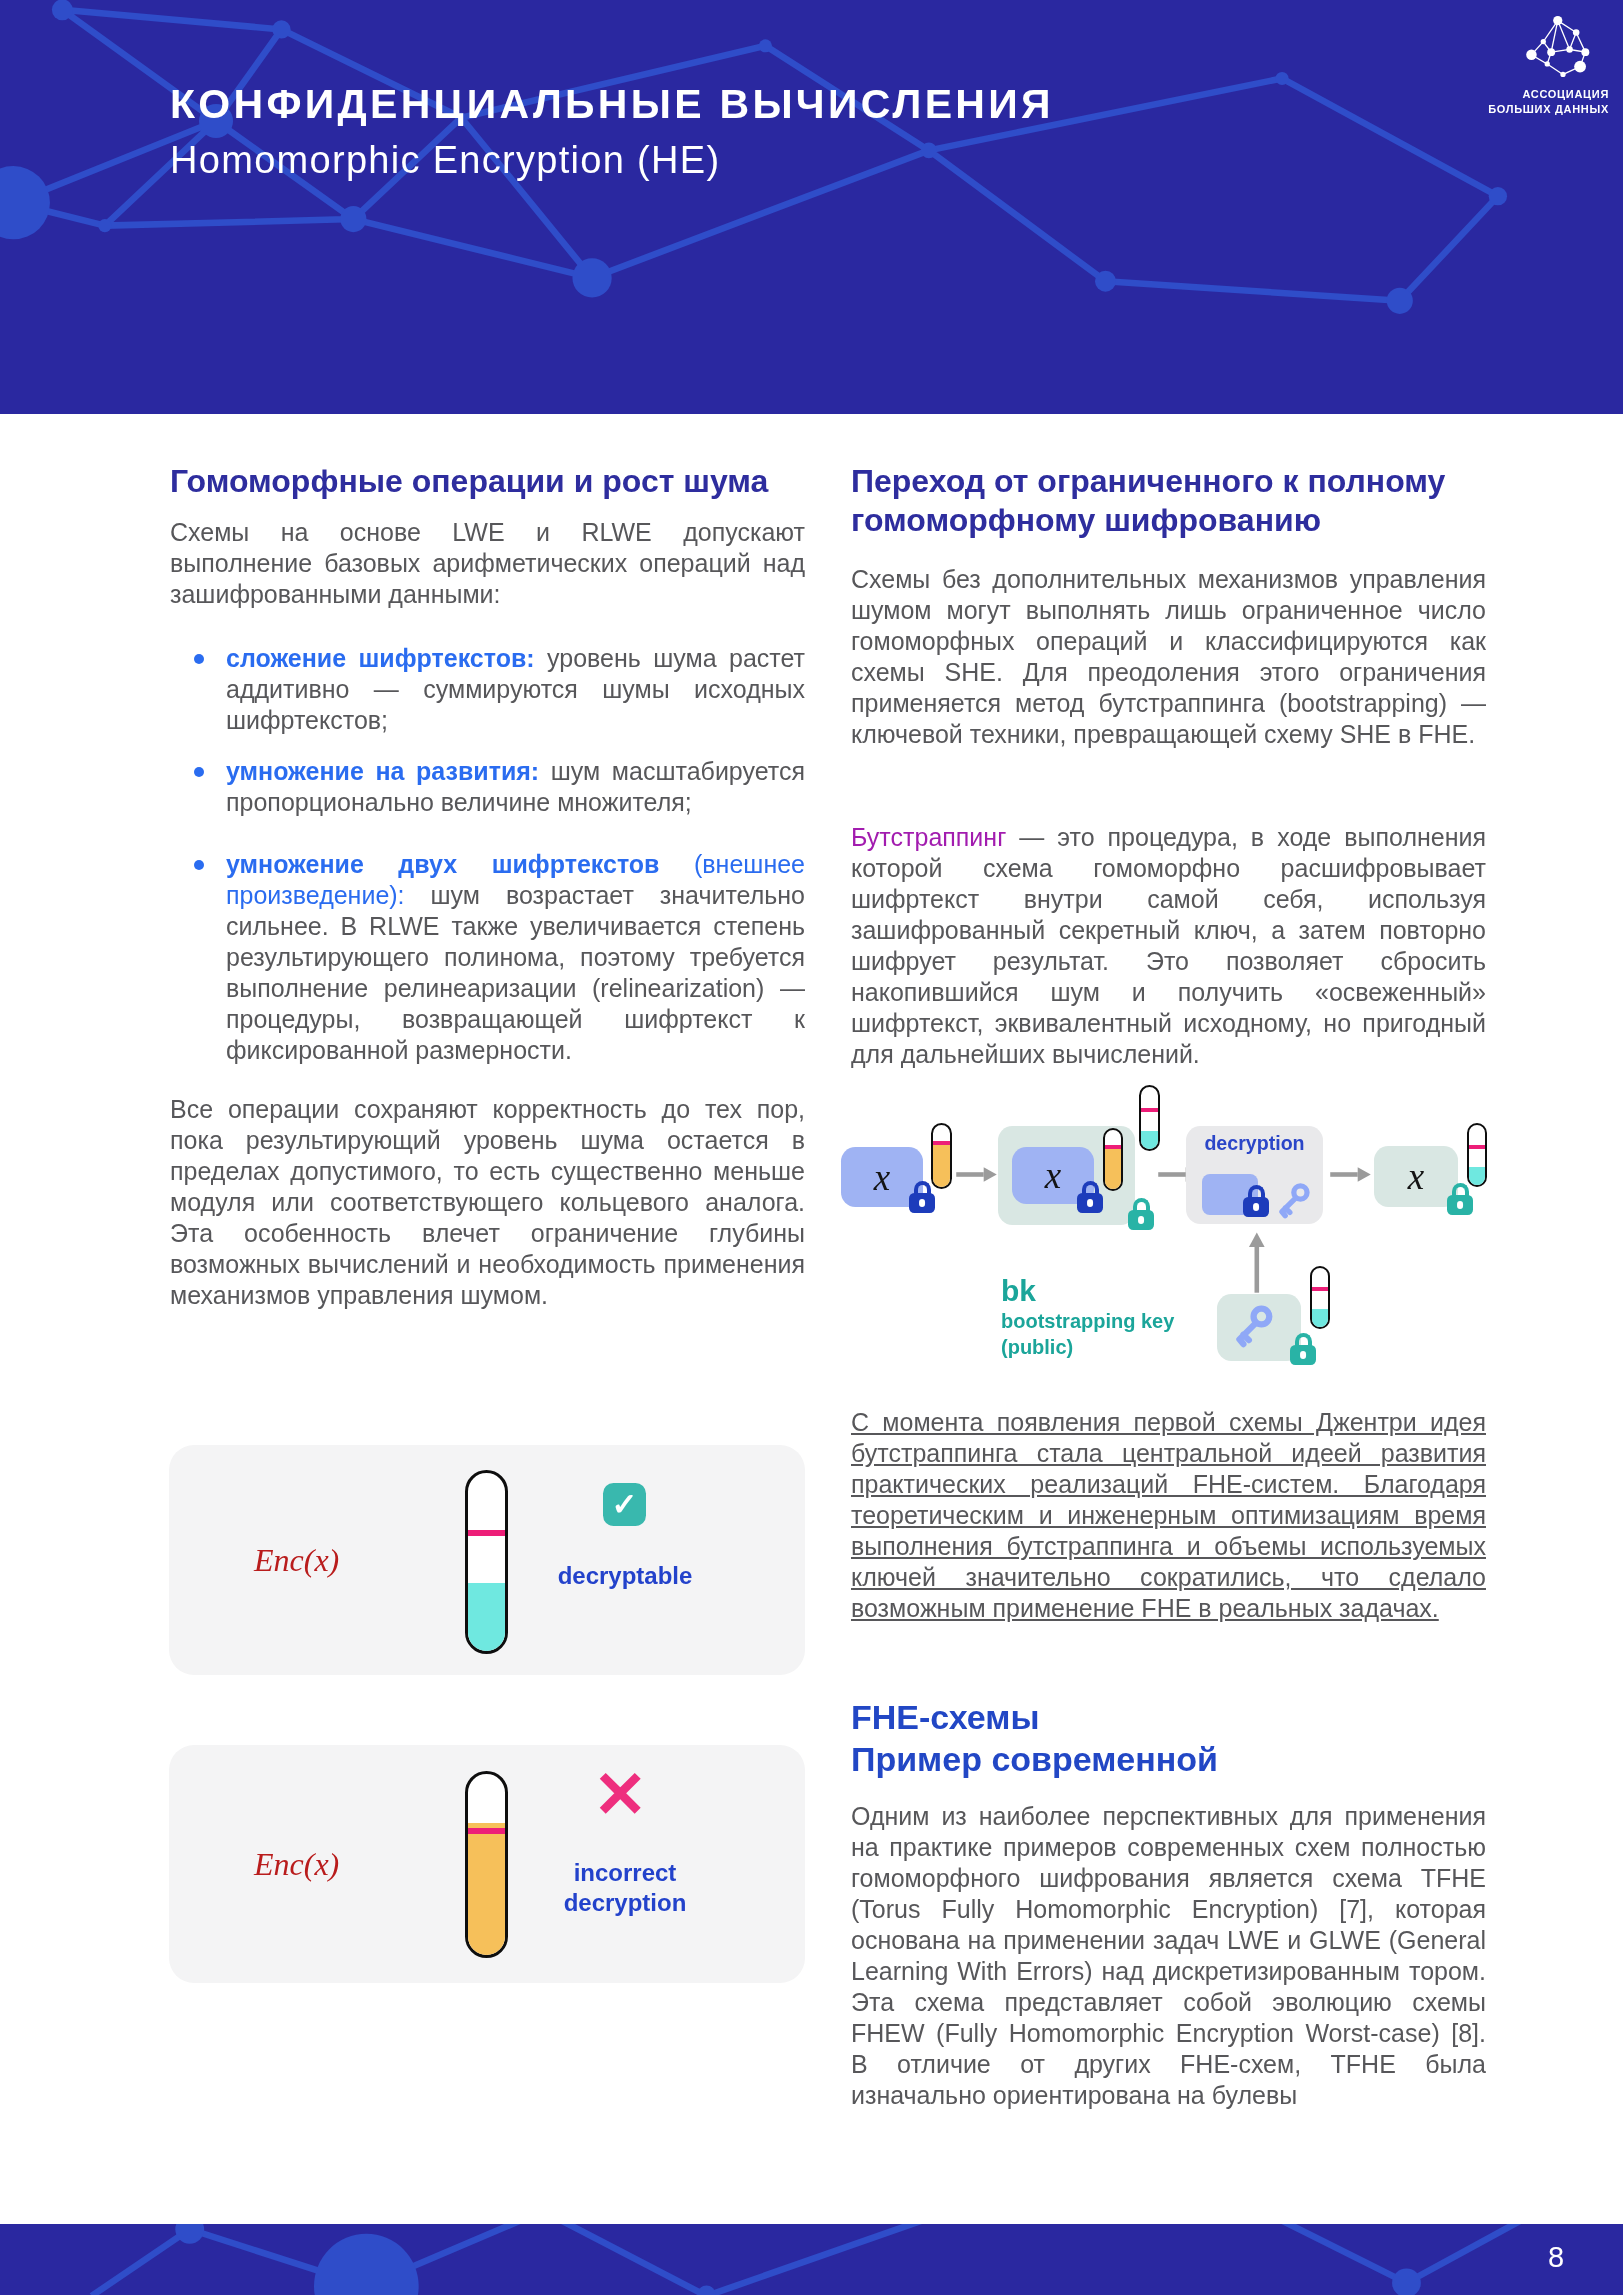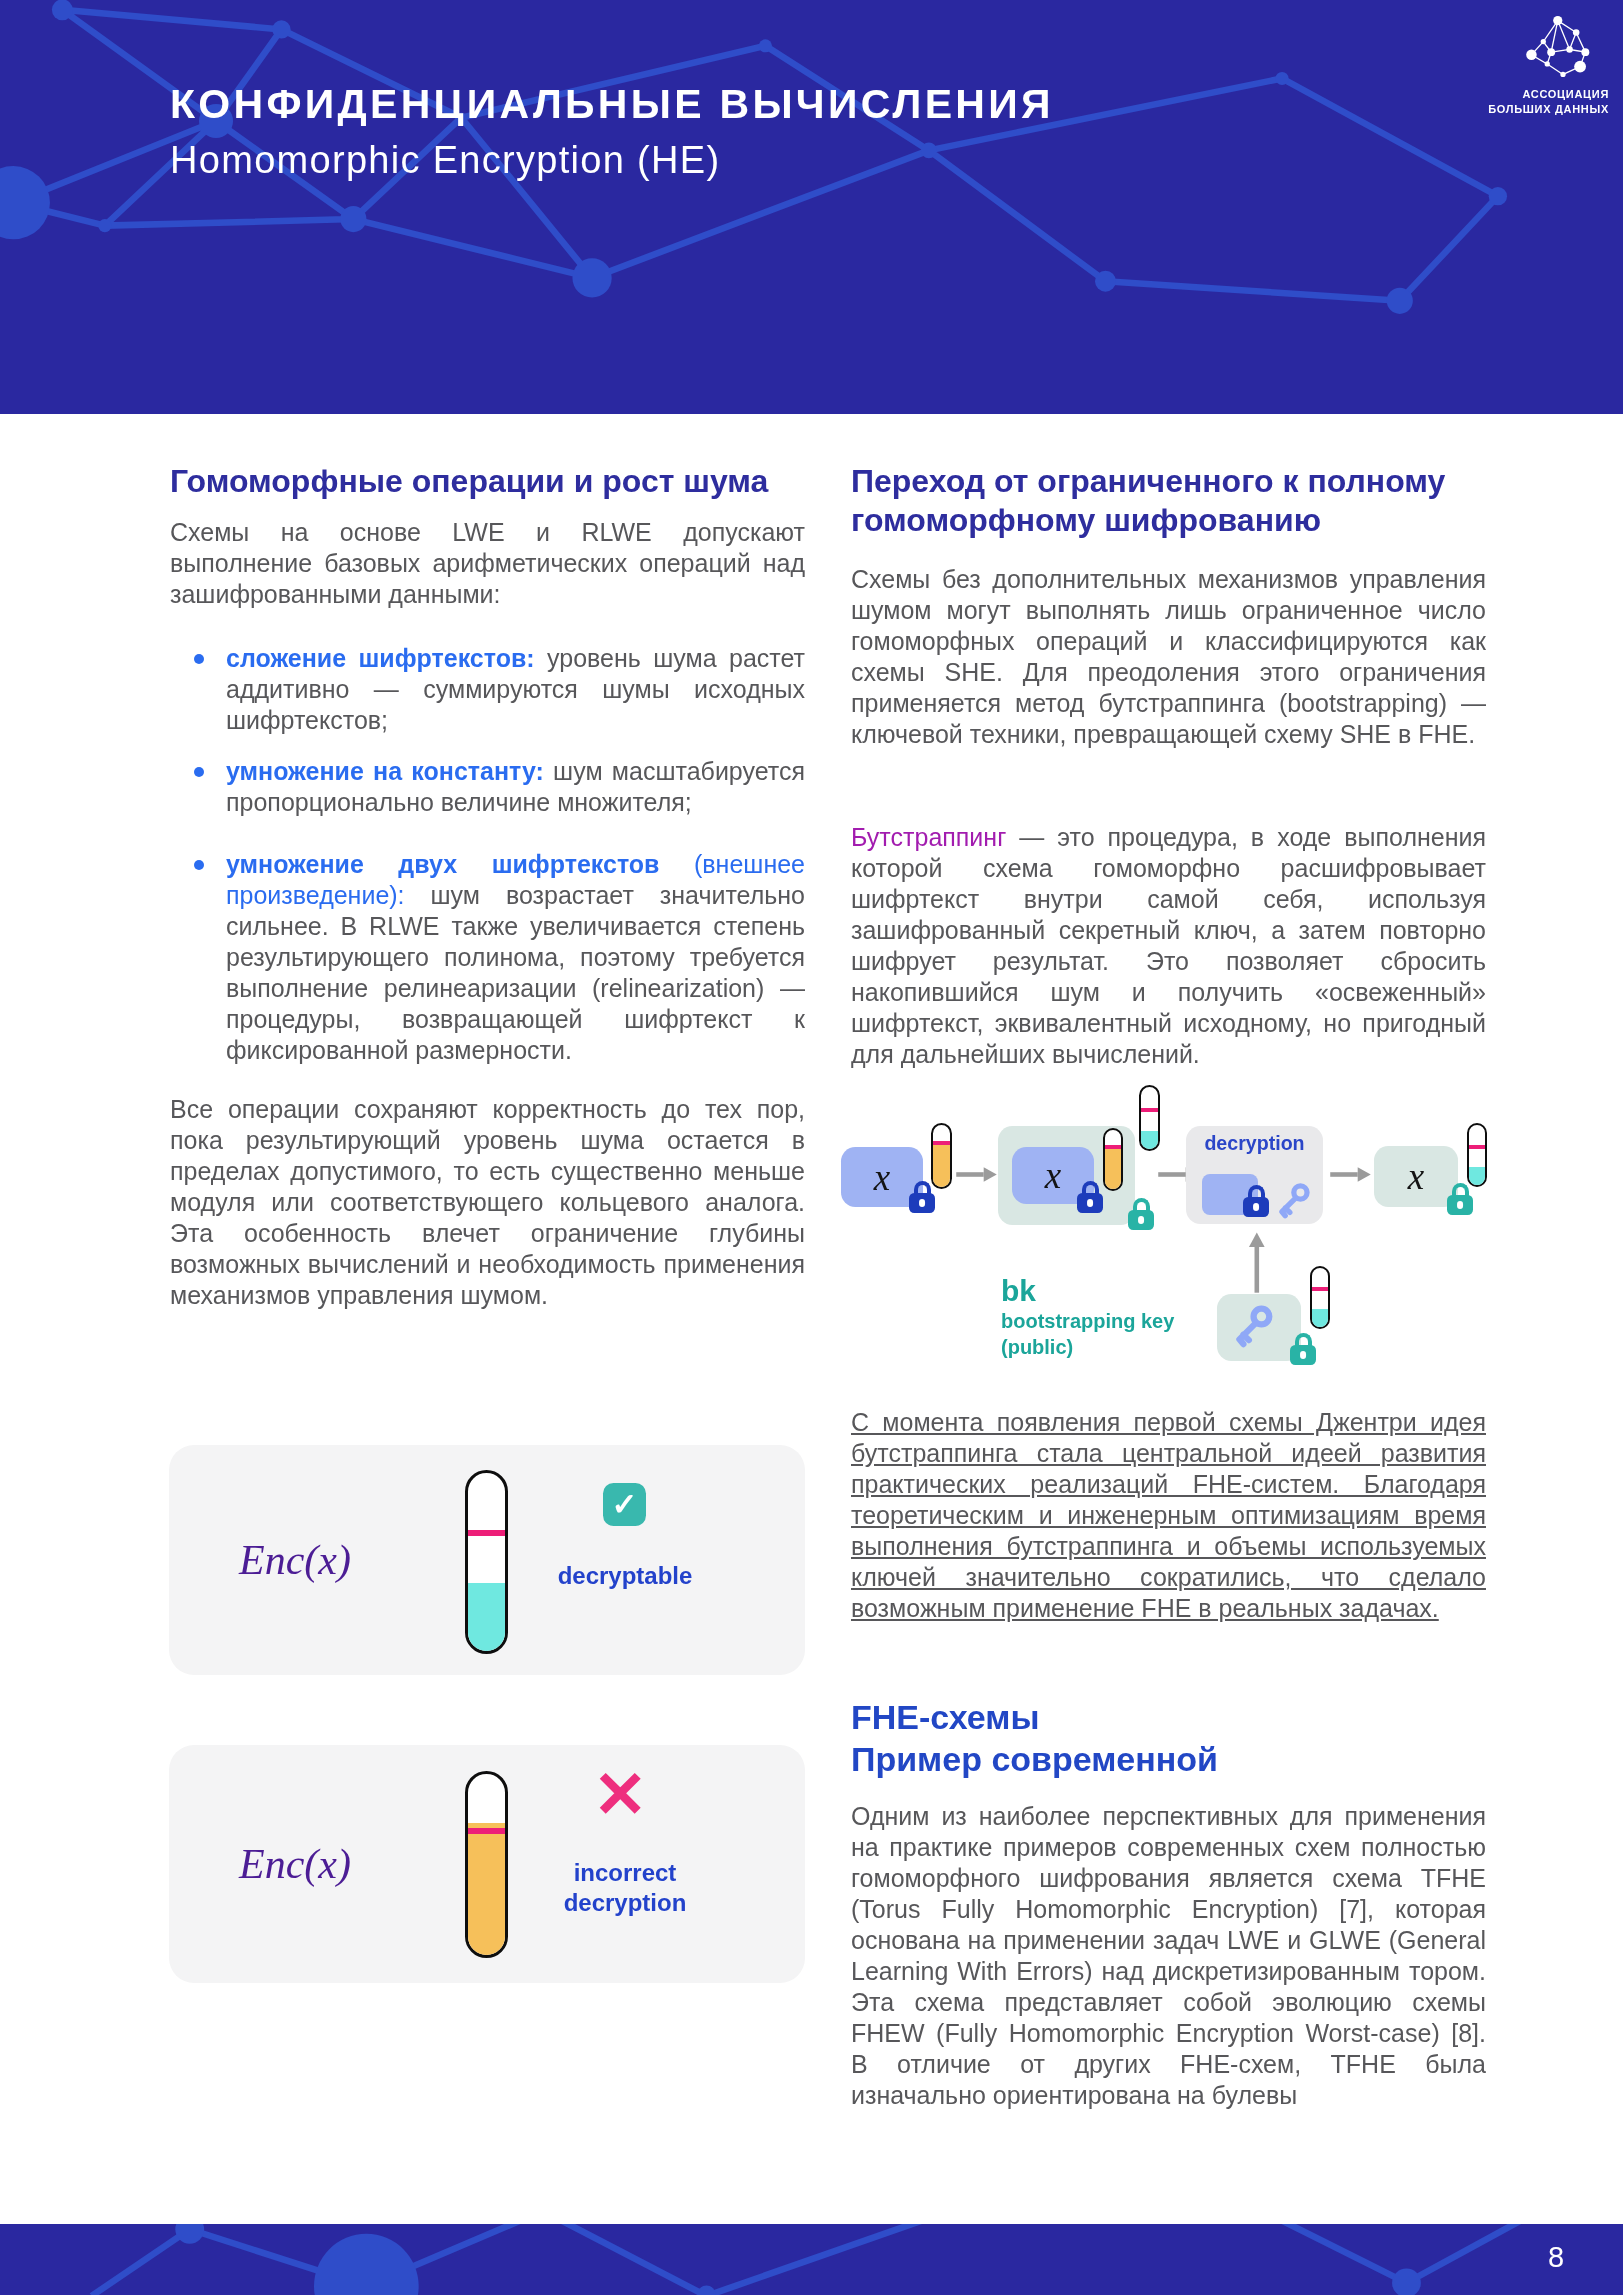--- a/index.html
+++ b/index.html
@@ -29,22 +29,22 @@
   .accent{color:#2a6cf0;font-weight:bold;}
   .accent-reg{color:#2a6cf0;}
   .lead-dark{color:#a21caf;font-weight:normal;}
 
   .bullet{position:absolute;width:635px;padding-left:56px;box-sizing:border-box;}
   .bullet::before{content:"";position:absolute;left:23.6px;top:10.5px;width:10.5px;height:10.5px;
                   border-radius:50%;background:#2a6cf0;}
 
   
   .figbox{position:absolute;left:169px;width:636px;background:#f4f4f5;border-radius:25px;}
-  .enc{position:absolute;left:70px;top:50%;transform:translateY(-50%);
-       font-family:"Liberation Serif", serif;font-style:italic;font-size:42px;color:#4c1d95;}
+  .enc{position:absolute;left:85px;top:50%;transform:translateY(-50%);
+       font-family:"Liberation Serif", serif;font-style:italic;font-size:32px;color:#b91c1c;}
   .fig-caption{position:absolute;left:348px;width:216px;text-align:center;color:#2342cb;
                font-weight:bold;font-size:24px;line-height:30px;}
   .check-box{position:absolute;left:434px;top:38px;width:43px;height:43px;border-radius:10.5px;
              background:#39b8ae;color:#ffffff;font-size:31px;font-weight:bold;
              display:flex;align-items:center;justify-content:center;}
   .x-mark{position:absolute;left:424px;top:11.8px;font-size:65px;font-weight:bold;color:#ee2e7e;}
 
   
   .tube{position:absolute;background:#ffffff;border:3.3px solid #0e0e0e;border-radius:654px;overflow:hidden;}
   .tube .fill{position:absolute;left:0;right:0;bottom:0;}
@@ -137,21 +137,21 @@
 
   <div class="blk h3" style="left:170px;top:462px;">Гомоморфные операции и рост шума</div>
 
   <div class="blk body-text" style="left:170px;top:517px;">Схемы на основе LWE и RLWE допускают выполнение базовых арифметических операций над зашифрованными данными:</div>
 
   <div class="bullet body-text" style="left:170px;top:643px;">
     <span class="accent">сложение шифртекстов:</span><span> уровень шума растет аддитивно — суммируются шумы исходных шифртекстов;</span>
   </div>
 
   <div class="bullet body-text" style="left:170px;top:756px;">
-    <span class="accent">умножение на константу:</span><span> шум масштабируется пропорционально величине множителя;</span>
+    <span class="accent">умножение на развития:</span><span> шум масштабируется пропорционально величине множителя;</span>
   </div>
 
   <div class="bullet body-text" style="left:170px;top:849px;">
     <span class="accent">умножение двух шифртекстов</span><span class="accent-reg"> (внешнее произведение):</span><span> шум возрастает значительно сильнее. В RLWE также увеличивается степень результирующего полинома, поэтому требуется выполнение релинеаризации (relinearization) — процедуры, возвращающей шифртекст к фиксированной размерности.</span>
   </div>
 
   <div class="blk body-text" style="left:170px;top:1094px;">Все операции сохраняют корректность до тех пор, пока результирующий уровень шума остается в пределах допустимого, то есть существенно меньше модуля или соответствующего кольцевого аналога. Эта особенность влечет ограничение глубины возможных вычислений и необходимость применения механизмов управления шумом.</div>
 
   <div class="figbox" style="top:1445px;height:230px;">
     <div class="enc">Enc(x)</div>

